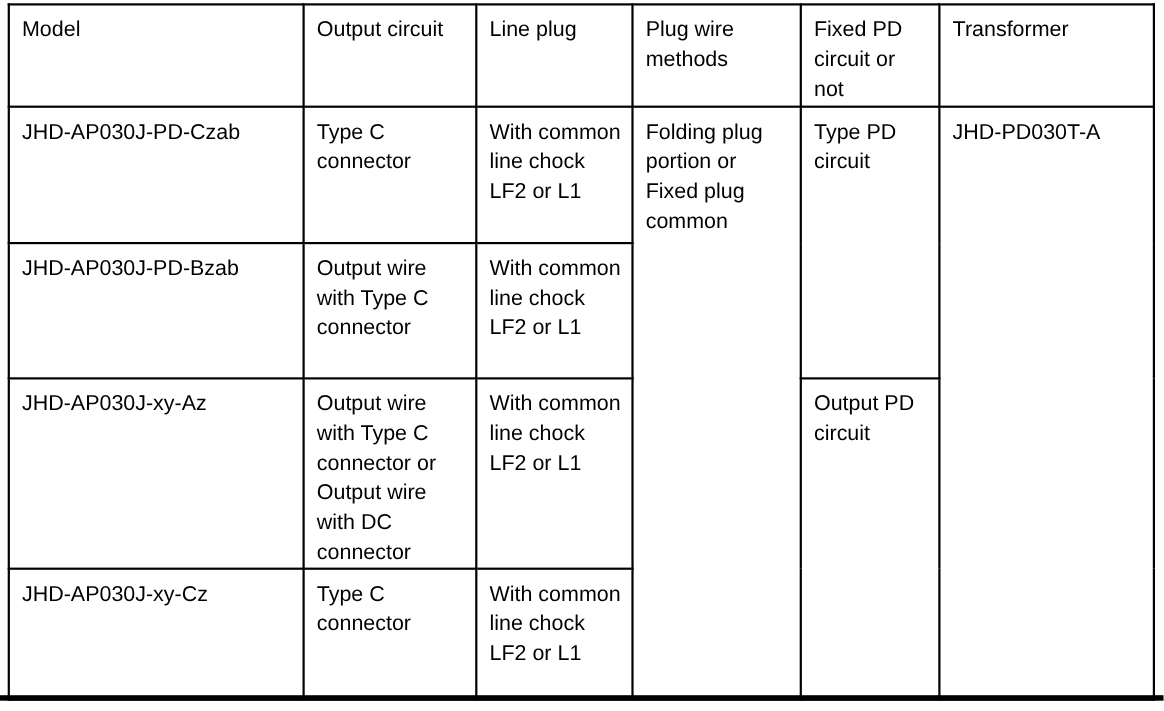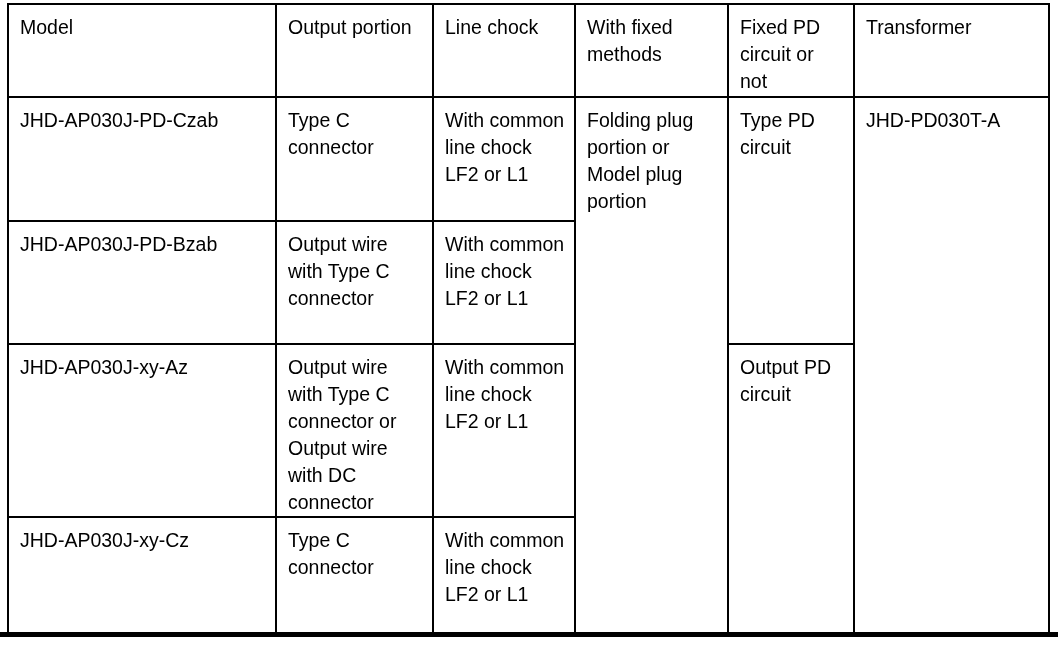--- a/index.html
+++ b/index.html
@@ -66,33 +66,33 @@
       <col class="c1">
         <col class="c2">
         <col class="c3">
         <col class="c4">
         <col class="c5">
         <col class="c6">
     </colgroup>
     <thead>
       <tr class="hr">
         <th>Model</th>
-        <th>Output portion</th>
-        <th>Line chock</th>
-        <th>With fixed methods</th>
+        <th>Output circuit</th>
+        <th>Line plug</th>
+        <th>Plug wire methods</th>
         <th>Fixed PD circuit or not</th>
         <th>Transformer</th>
       </tr>
     </thead>
     <tbody>
       <tr class="r1">
         <td>JHD-AP030J-PD-Czab</td>
         <td>Type C connector</td>
         <td>With common line chock LF2 or L1</td>
-        <td rowspan="4">Folding plug portion or Model plug portion</td>
+        <td rowspan="4">Folding plug portion or Fixed plug common</td>
         <td rowspan="2">Type PD circuit</td>
         <td rowspan="4">JHD-PD030T-A</td>
       </tr>
       <tr class="r2">
         <td>JHD-AP030J-PD-Bzab</td>
         <td>Output wire with Type C connector</td>
         <td>With common line chock LF2 or L1</td>
       </tr>
       <tr class="r3">
         <td>JHD-AP030J-xy-Az</td>

